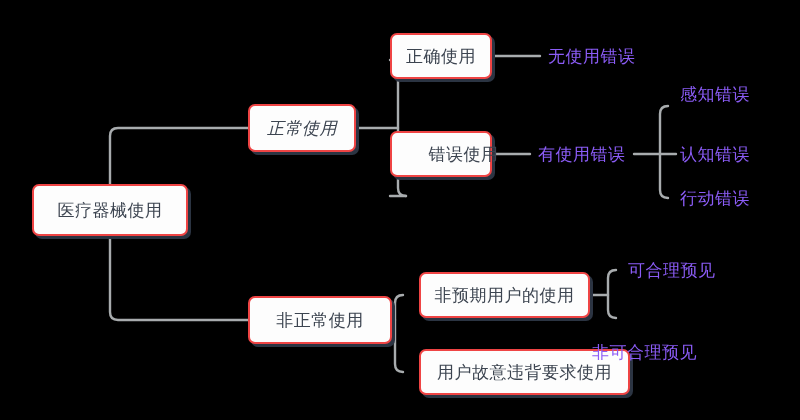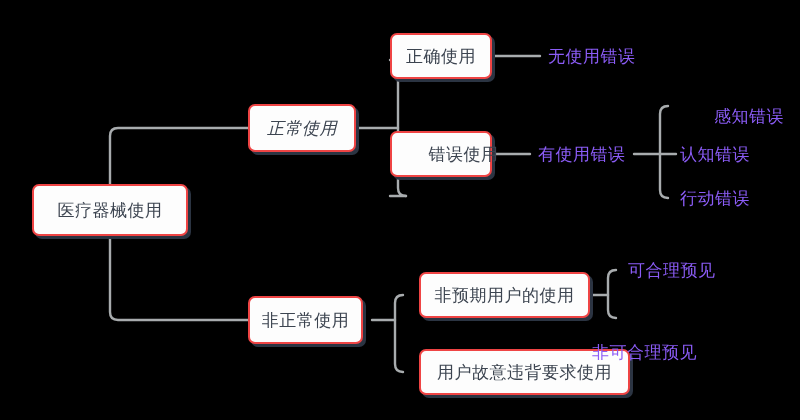--- a/index.html
+++ b/index.html
@@ -86,21 +86,21 @@
   </svg>
 
   <div class="node" style="left:32px; top:184px; width:156px; height:52px;">
     <span>医疗器械使用</span>
   </div>
 
   <div class="node" style="left:248px; top:104px; width:108px; height:48px;font-style:italic;">
     <span>正常使用</span>
   </div>
 
-  <div class="node" style="left:248px; top:296px; width:115px; height:48px;">
+  <div class="node" style="left:248px; top:296px; width:144px; height:48px;">
     <span>非正常使用</span>
   </div>
 
   <div class="node" style="left:390px; top:33px; width:102px; height:46px;">
     <span>正确使用</span>
   </div>
 
   <div class="node" style="left:390px; top:131px; width:102px; height:46px;padding-left:45px;">
     <span>错误使用</span>
   </div>
@@ -114,21 +114,21 @@
   </div>
 
   <div class="leaf-text" style="left:548px; top:44px; height:24px;">
     <span>无使用错误</span>
   </div>
 
   <div class="leaf-text" style="left:538px; top:142px; height:24px;">
     <span>有使用错误</span>
   </div>
 
-  <div class="leaf-text" style="left:680px; top:104px; height:24px;margin-left:34px;">
+  <div class="leaf-text" style="left:680px; top:82px; height:24px;">
     <span>感知错误</span>
   </div>
 
   <div class="leaf-text" style="left:680px; top:142px; height:24px;">
     <span>认知错误</span>
   </div>
 
   <div class="leaf-text" style="left:680px; top:186px; height:24px;justify-content:flex-end;">
     <span>行动错误</span>
   </div>

